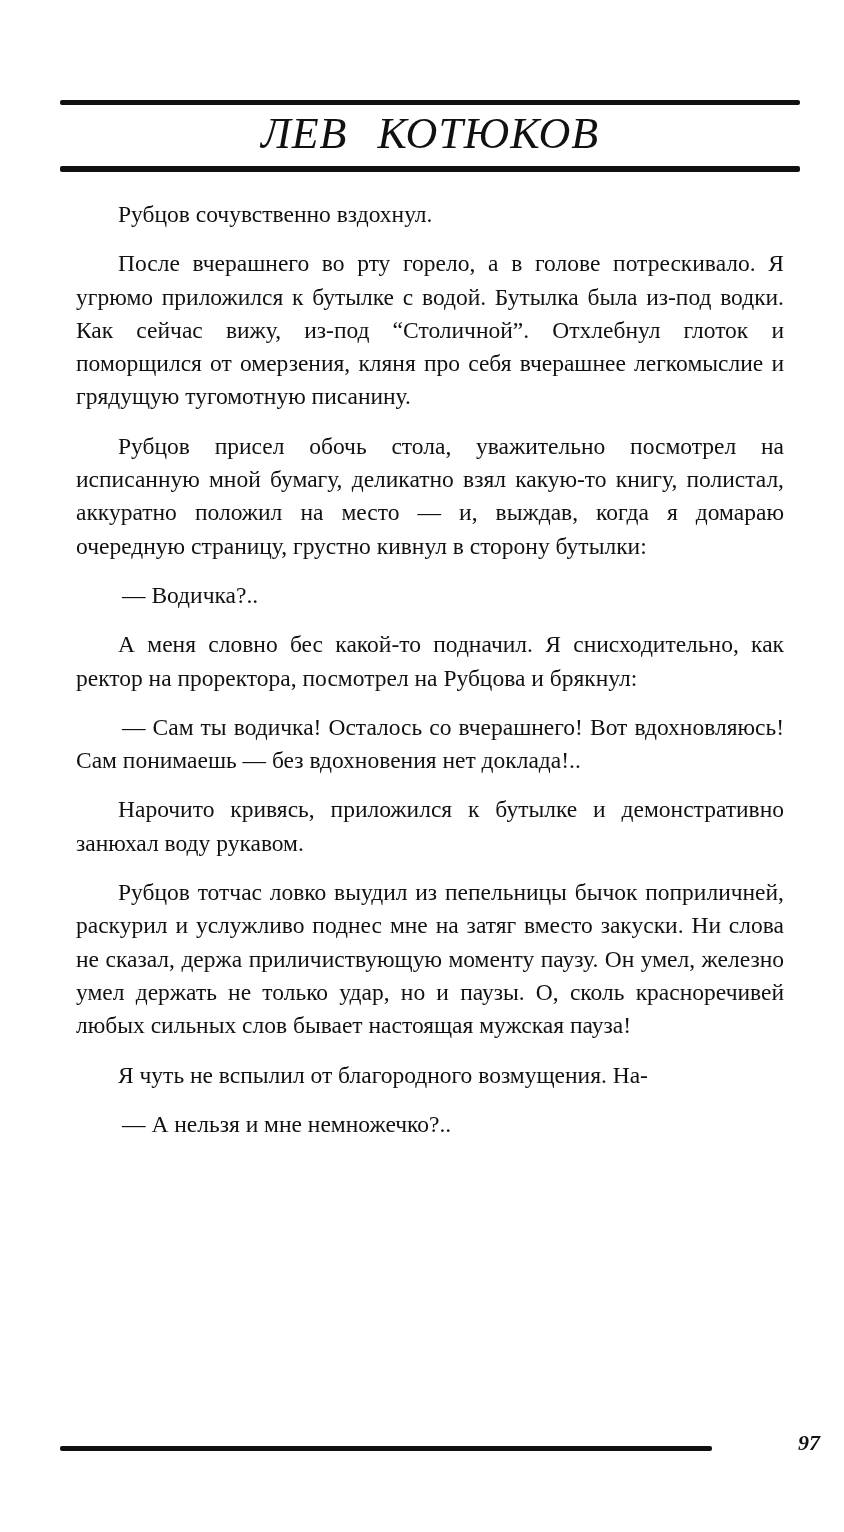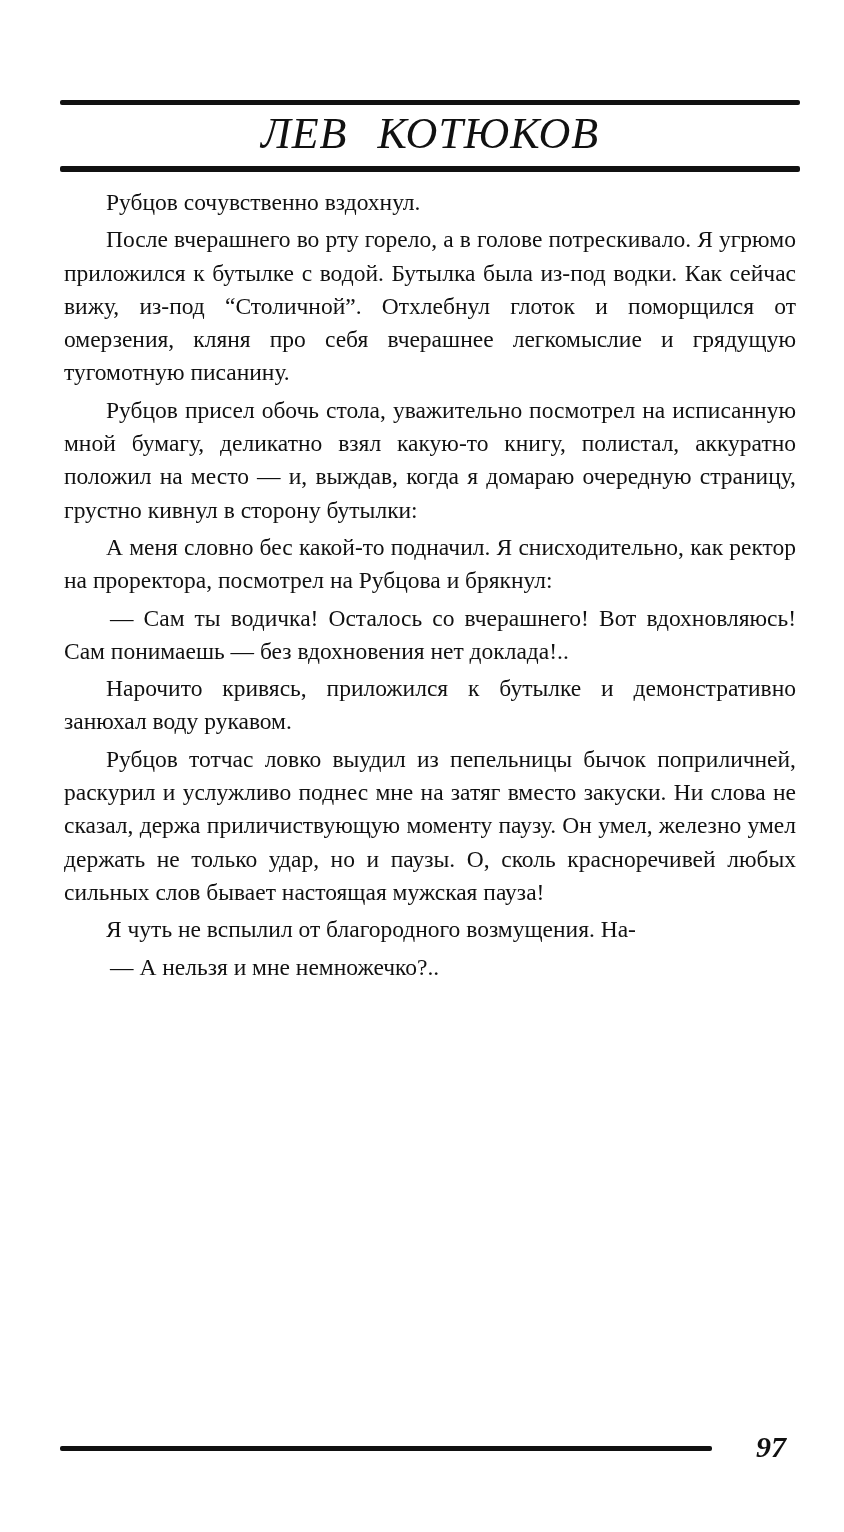--- a/index.html
+++ b/index.html
@@ -12,39 +12,40 @@
   .header-title {
     position: absolute; top: 106px; left: 60px; width: 740px; text-align: center;
     font-family: "Liberation Serif", serif; font-style: italic; font-size: 44px;
     letter-spacing: 1px; line-height: 56px; word-spacing: 18px;
   }
   .body-text {
     position: absolute; left: 60px; top: 182px; width: 740px;
     font-family: "Liberation Serif", serif; font-size: 23.5px; line-height: 33.3px;
     text-align: justify;
   }
-  .para { margin: 4px; text-indent: 42px; }
+  .para { margin: 16px; text-indent: 42px; }
   .para.dialog { text-indent: 46px; }
   .page-number {
-    position: absolute; top: 1430px; left: 756px; width: 44px; 
-    font-family: "Liberation Serif", serif; font-style: italic; font-weight: bold; font-size: 30px;
+    position: absolute; top: 1430px; left: 776px; width: 44px; text-align: right;
+    font-family: "Liberation Serif", serif; font-style: italic; font-weight: bold; font-size: 22px;
   }
 </style>
 </head>
 <body>
 
 <div class="page">
   <div class="rule rule-top1"></div>
   <div class="header-title">ЛЕВ   КОТЮКОВ</div>
   <div class="rule rule-top2"></div>
 
   <div class="body-text">
     <p class="para">Рубцов сочувственно вздохнул.</p>
     <p class="para">После вчерашнего во рту горело, а в голове потрескивало. Я угрюмо приложился к бутылке с водой. Бутылка была из-под водки. Как сейчас вижу, из-под “Столичной”. Отхлебнул глоток и поморщился от омерзения, кляня про себя вчерашнее легкомыслие и грядущую тугомотную писанину.</p>
     <p class="para">Рубцов присел обочь стола, уважительно посмотрел на исписанную мной бумагу, деликатно взял какую-то книгу, полистал, аккуратно положил на место — и, выждав, когда я домараю очередную страницу, грустно кивнул в сторону бутылки:</p>
+    <p class="para dialog">— Водичка?..</p>
     <p class="para">А меня словно бес какой-то подначил. Я снисходительно, как ректор на проректора, посмотрел на Рубцова и брякнул:</p>
     <p class="para dialog">— Сам ты водичка! Осталось со вчерашнего! Вот вдохновляюсь! Сам понимаешь — без вдохновения нет доклада!..</p>
     <p class="para">Нарочито кривясь, приложился к бутылке и демонстративно занюхал воду рукавом.</p>
     <p class="para">Рубцов тотчас ловко выудил из пепельницы бычок поприличней, раскурил и услужливо поднес мне на затяг вместо закуски. Ни слова не сказал, держа приличиствующую моменту паузу. Он умел, железно умел держать не только удар, но и паузы. О, сколь красноречивей любых сильных слов бывает настоящая мужская пауза!</p>
     <p class="para">Я чуть не вспылил от благородного возмущения. На-</p>
     <p class="para dialog">— А нельзя и мне немножечко?..</p>
   </div>
 
   <div class="rule rule-bottom"></div>
   <div class="page-number">97</div>

